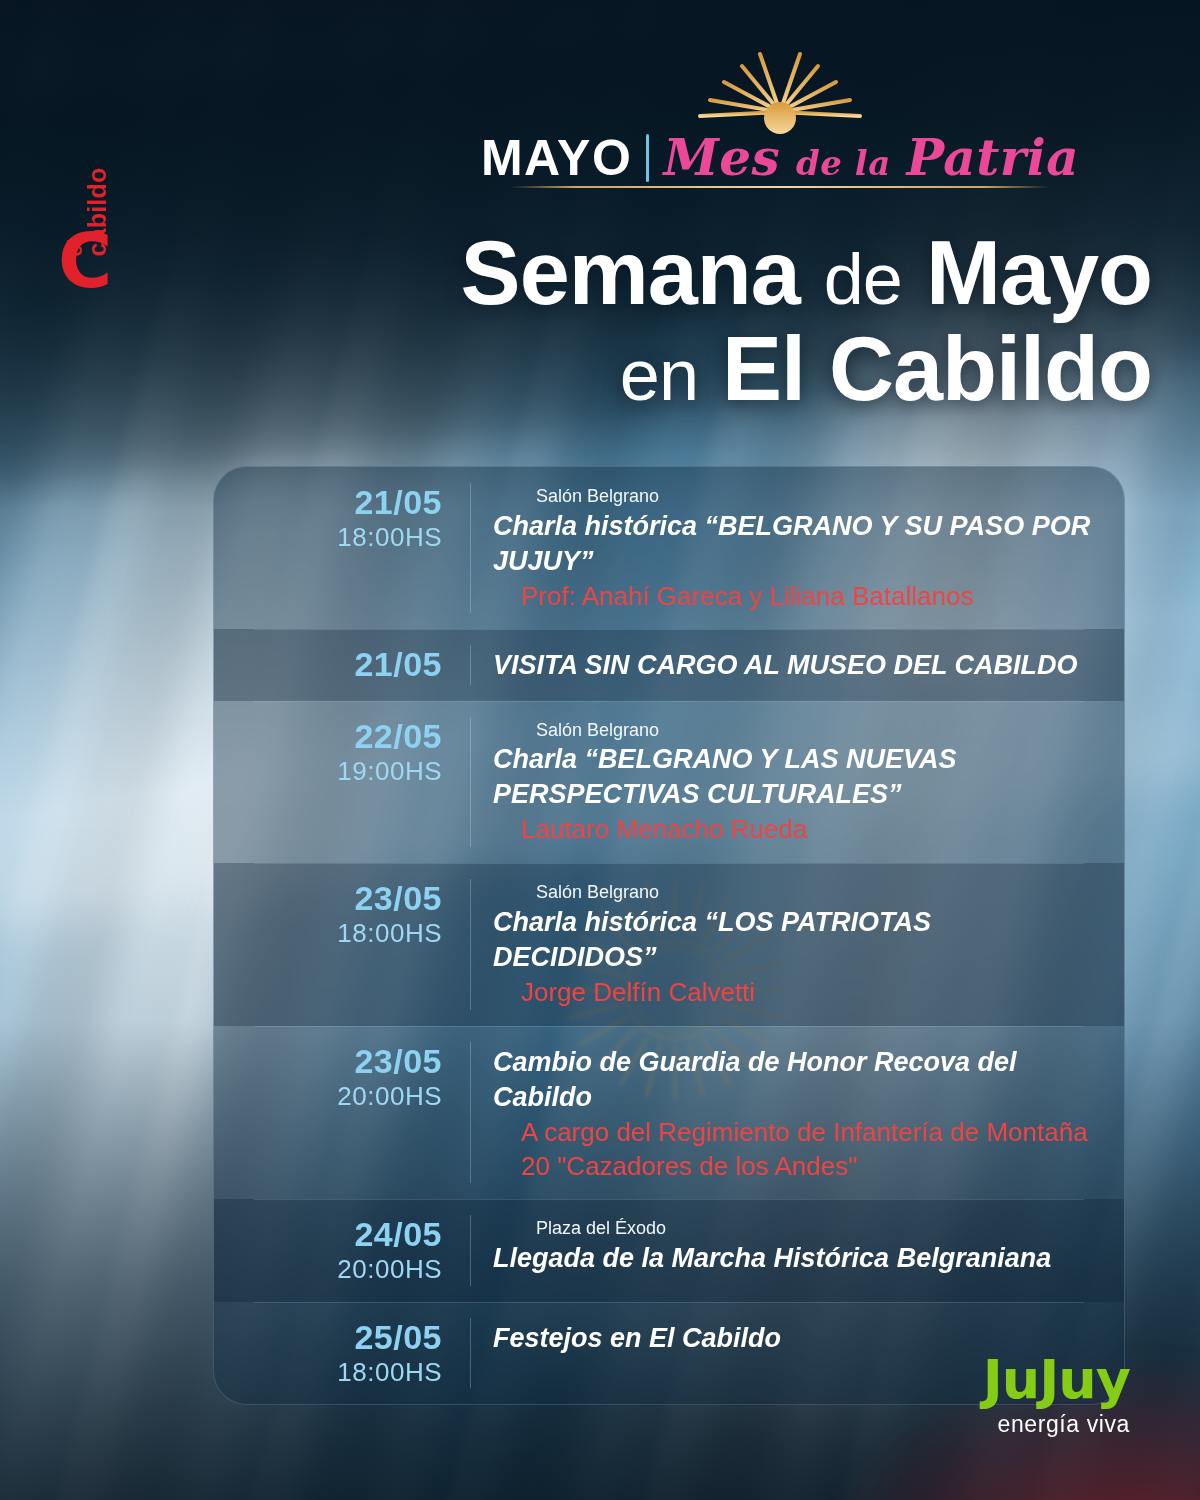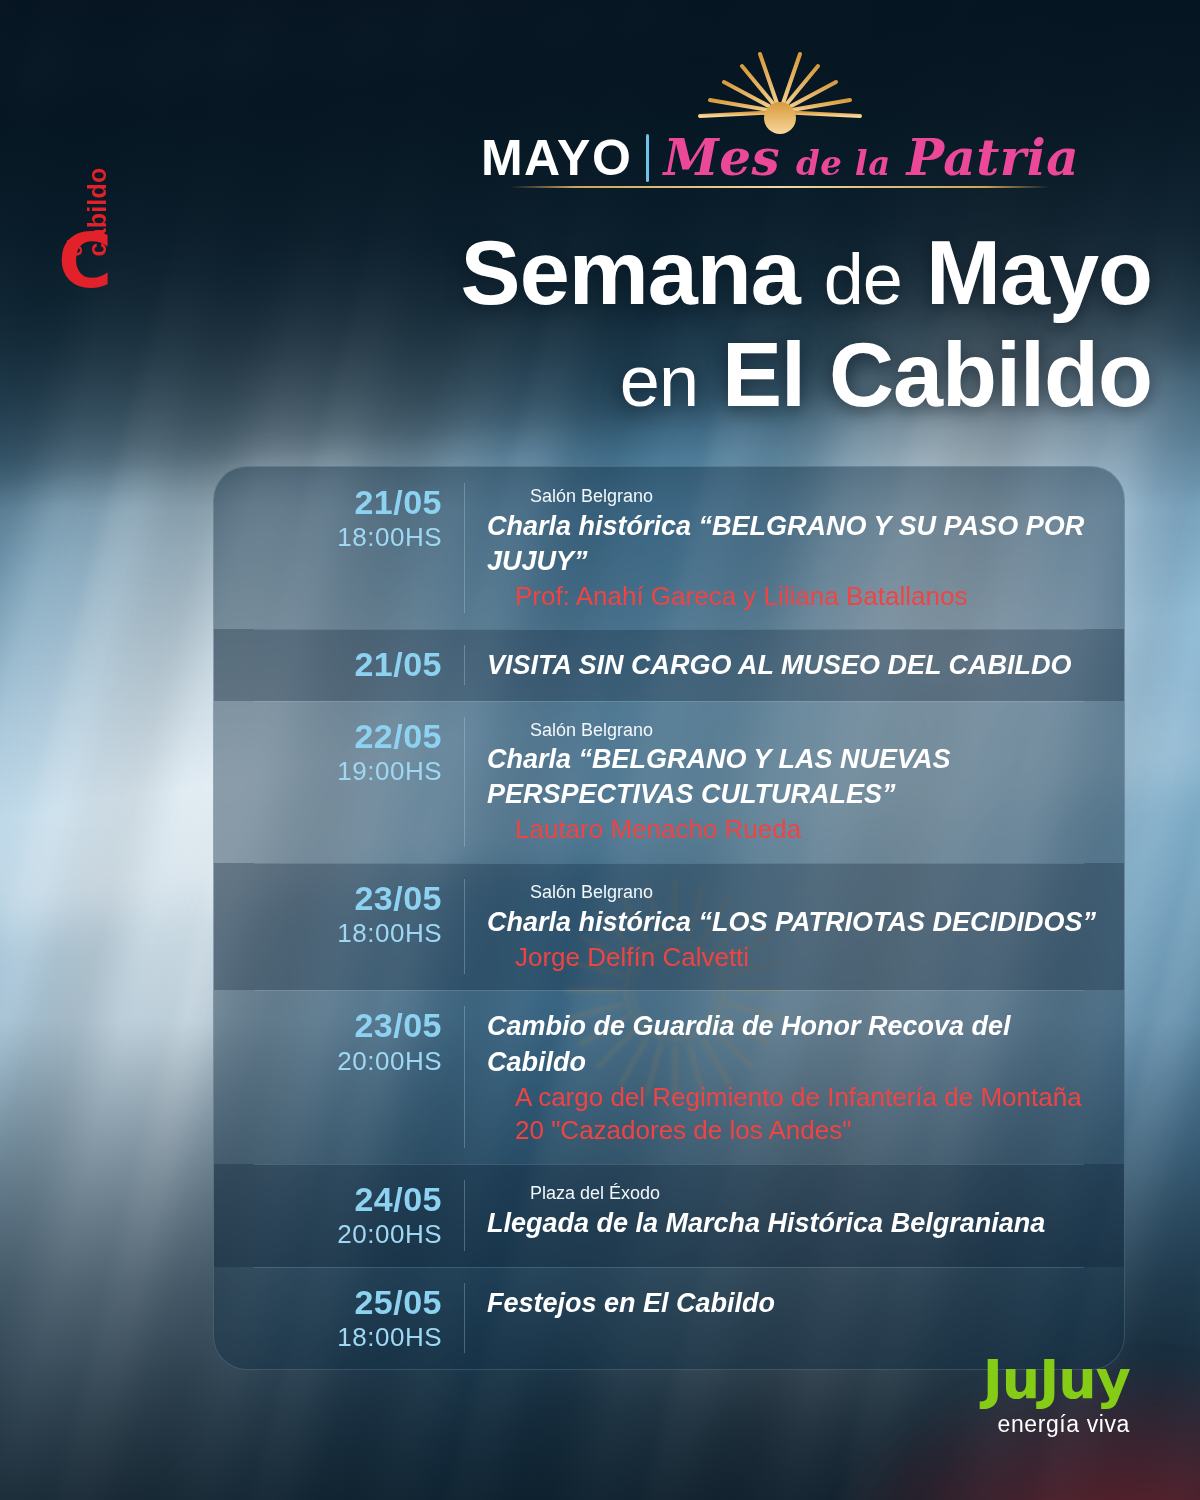--- a/index.html
+++ b/index.html
@@ -225,21 +225,21 @@
   .title .l1, .title .l2 {
     display: block;
     font-weight: 700;
     font-size: 90px;
     letter-spacing: -1px;
   }
   .title .thin {
     font-weight: 400;
     font-size: 72px;
   }
-  .title .l2 { margin-top: 10px; }
+  .title .l2 { margin-top: 4px; }
 
   
   .panel {
     position: absolute;
     left: 213px;
     top: 466px;
     width: 910px;
     border-radius: 34px;
     overflow: hidden;
     background: rgba(16,46,66,0.42);
@@ -256,21 +256,21 @@
     content: "";
     position: absolute;
     left: 40px; right: 40px; top: 0;
     height: 1px;
     background: rgba(200,230,248,0.16);
   }
   .row.alt { background: rgba(8,30,46,0.28); }
   .row .when {
     flex: 0 0 228px;
     text-align: right;
-    padding-right: 22px;
+    padding-right: 28px;
     border-right: 1px solid rgba(200,230,248,0.28);
     align-self: stretch;
   }
   .when .date {
     display: block;
     font-weight: 700;
     font-size: 34px;
     color: #8ed2f2;
     letter-spacing: .5px;
     line-height: 1.15;

